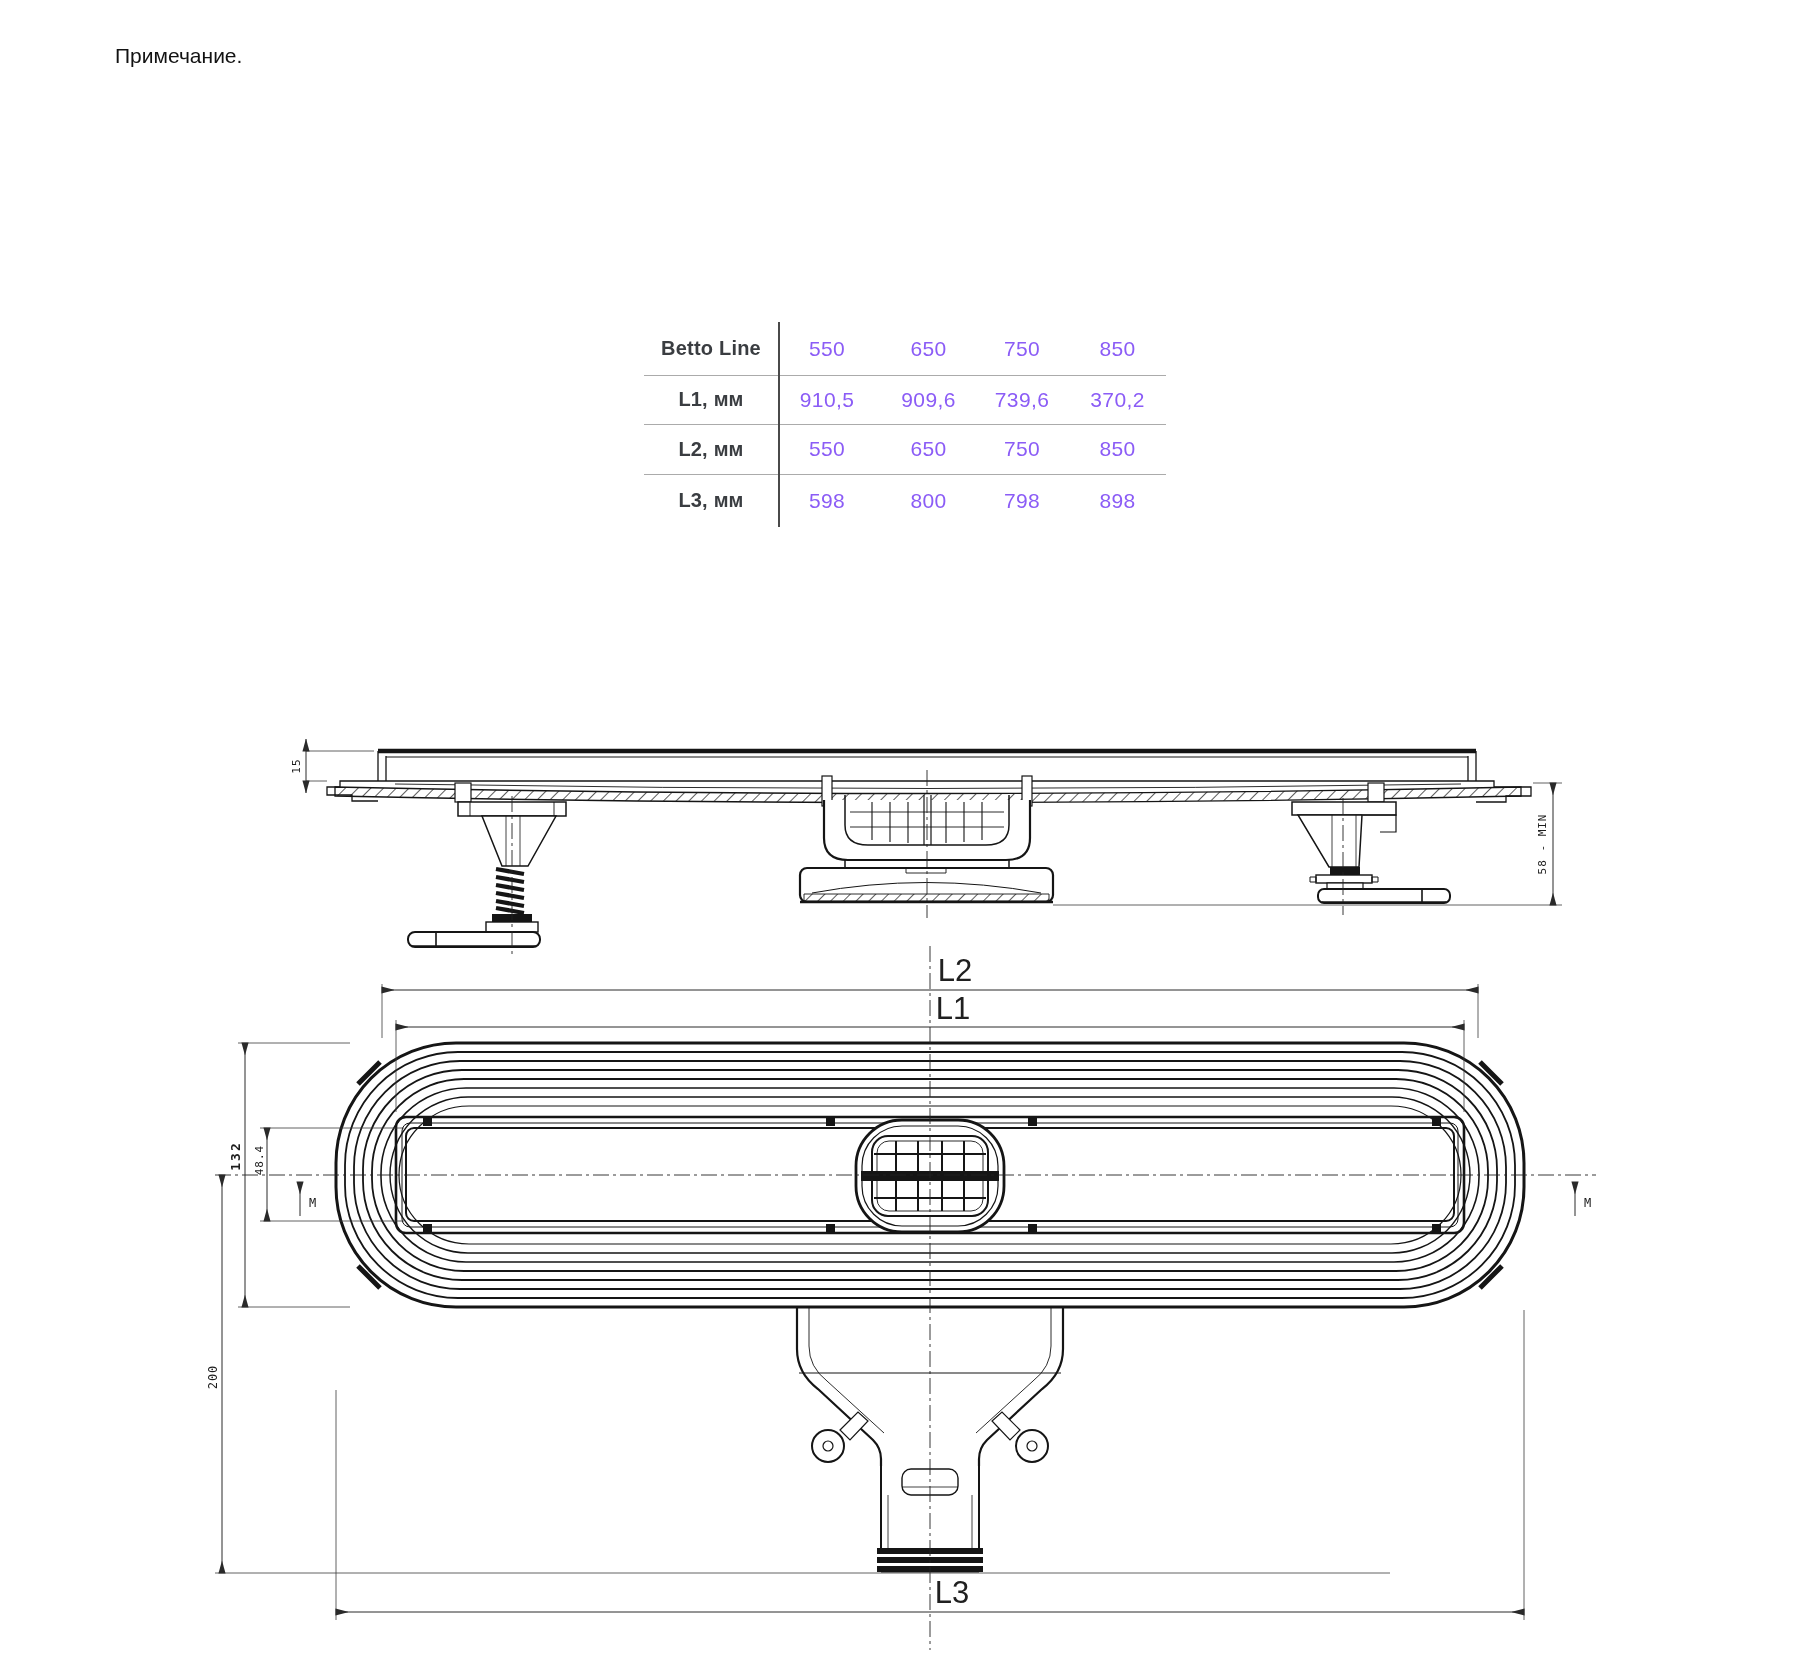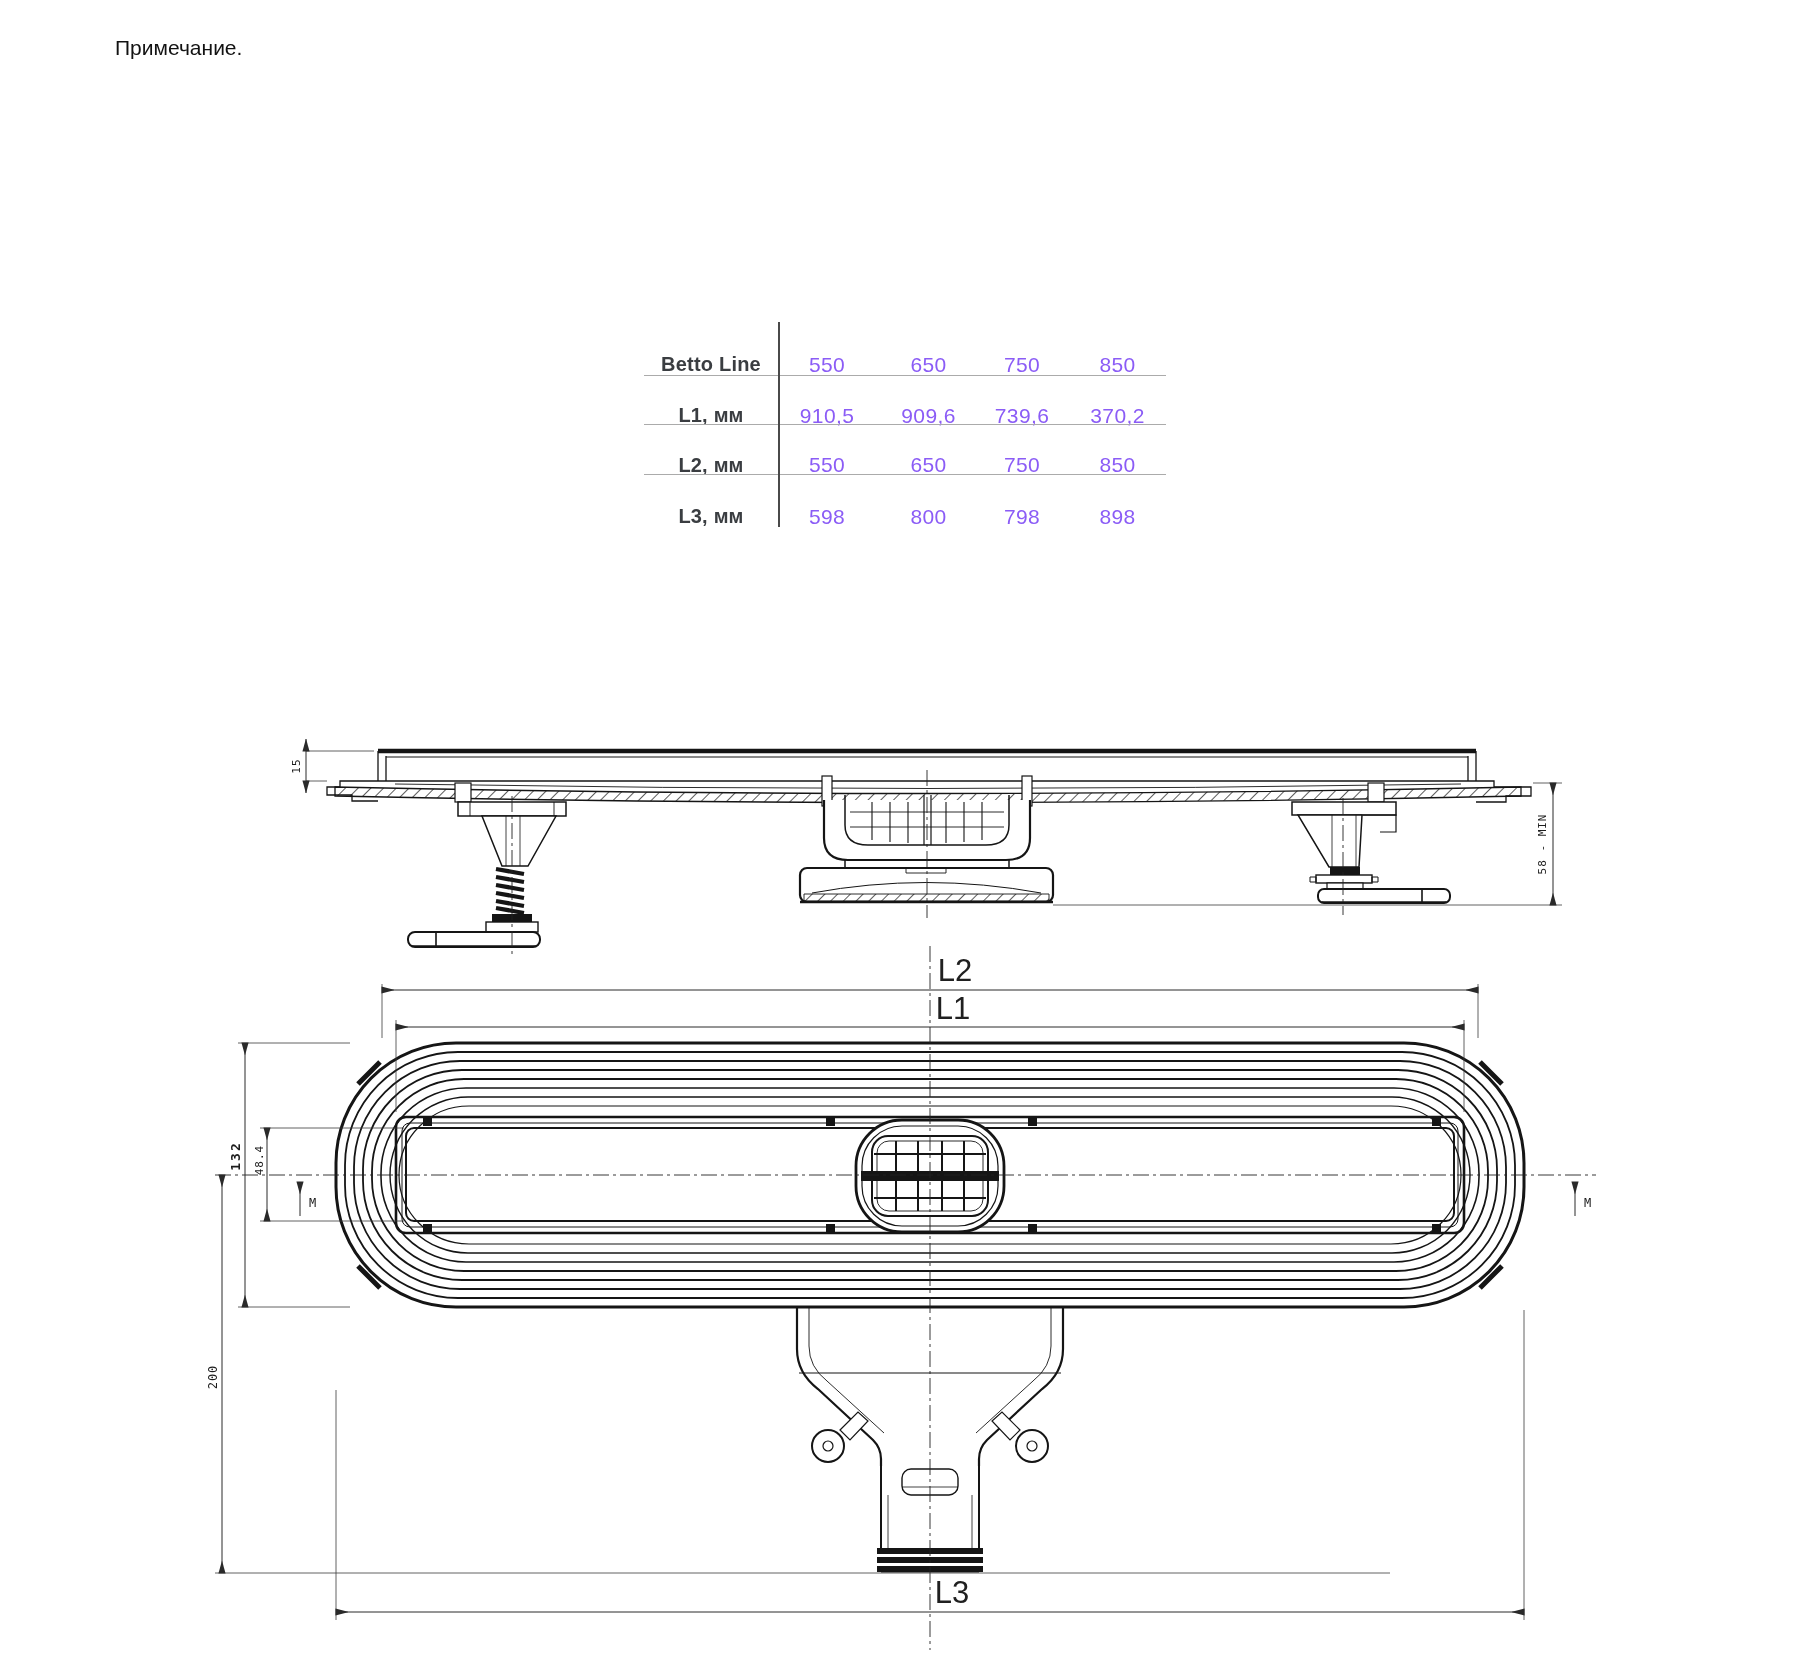--- a/index.html
+++ b/index.html
@@ -1,24 +1,24 @@
 <!DOCTYPE html>
 <html><head>
 <meta charset="utf-8">
 <style>
   html,body{margin:0;padding:0;background:#ffffff;}
   #page{position:relative;width:1800px;height:1677px;background:#ffffff;overflow:hidden;
         font-family:"Liberation Sans",sans-serif;}
   
   #note{position:absolute;left:115px;top:36px;color:#121212;}
-  #note .title{font-size:21px;margin:0 0 20px 0;}
+  #note .title{font-size:21px;margin:8px 0 20px 0;}
   #note p{margin:0;font-size:21px;line-height:35px;}
   #note .sup{font-size:13px;vertical-align:super;margin-right:3px;}
   
-  #spec-table{position:absolute;left:650px;top:338px;display:grid;
+  #spec-table{position:absolute;left:650px;top:322px;display:grid;
       grid-template-columns:122px 110px 93px 94px 97px;
       grid-template-rows:53px 49px 50px 53px;}
   #spec-table .cell{display:flex;align-items:center;justify-content:center;
       font-size:21px;color:#8b5cf6;letter-spacing:.4px;}
   #spec-table .lab{font-weight:bold;color:#3a3d41;font-size:20px;letter-spacing:.2px;}
   .tline{position:absolute;background:#ababab;height:1px;left:644px;width:522px;}
   #vline{position:absolute;left:778px;top:322px;width:2px;height:205px;background:#4a4a4a;}
   
   svg{position:absolute;left:0;top:0;}
   .ln{stroke:#151515;fill:none;}

